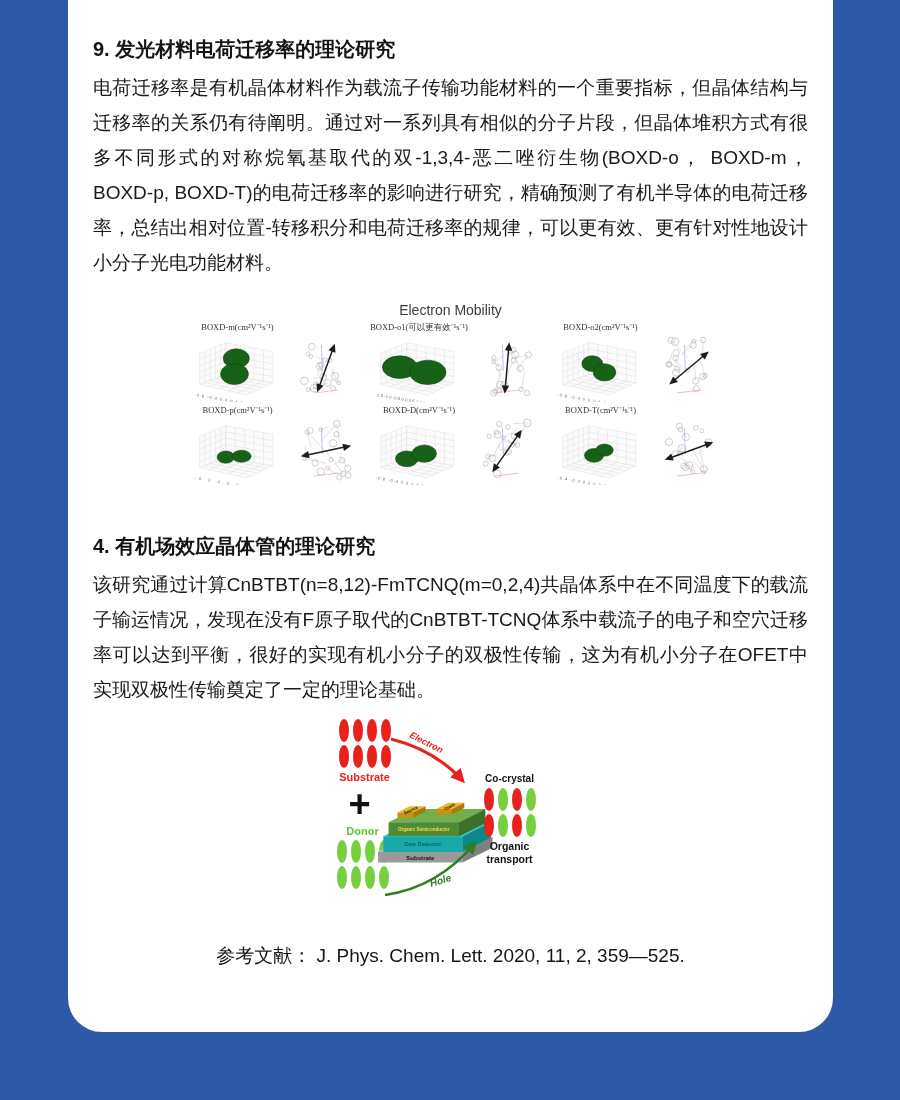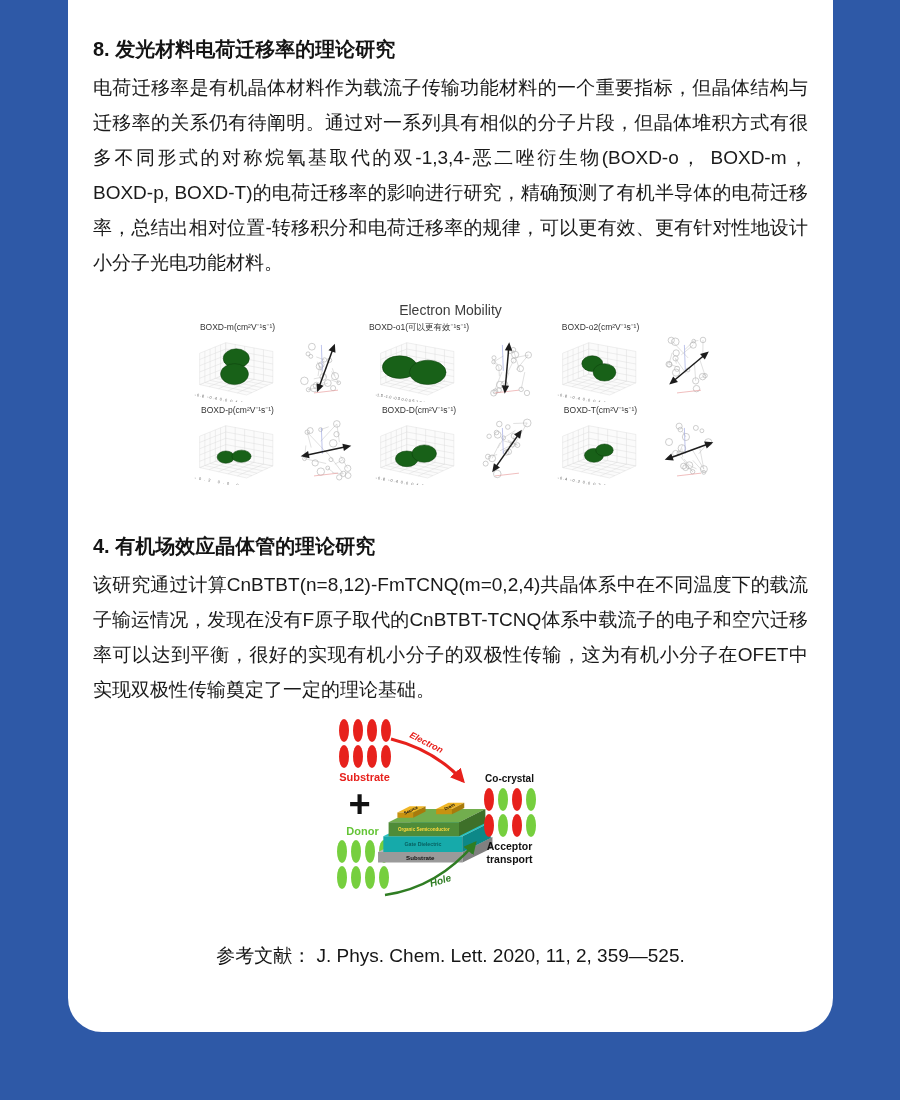--- a/index.html
+++ b/index.html
@@ -31,21 +31,21 @@
   .fig1{width:540px;margin:22px auto 0;}
   .fig1-title{
     text-align:center;font-size:14px;color:#3c3c3c;
     margin:0 0 3px 0;font-weight:500;
   }
   .prow{display:flex;justify-content:space-between;}
   .panel{width:177px;}
   .plabel{
     width:114px;text-align:center;
     font-size:8.5px;color:#333;height:11px;
-    white-space:nowrap;overflow:hidden;
+    white-space:nowrap;overflow:hidden;font-family:Liberation Serif, serif;
   }
   .pbody{display:flex;align-items:center;}
   svg.plot3d{width:114px;height:68px;display:block;}
   svg.molecule{width:62px;height:72px;display:block;}
   .ref{
     text-align:center;font-size:19px;color:#161616;
     margin-top:22px;
   }
 
   
@@ -74,21 +74,21 @@
   .cocrystal-block .flabel{font-size:10px;margin-bottom:4px;}
   .cocrystal-block .flabel.bipolar{font-size:10.5px;line-height:1.25;margin-top:2px;}
   svg.arrows{position:absolute;left:0;top:0;width:240px;height:208px;pointer-events:none;}
 </style>
 </head>
 <body>
 
 <div class="card">
   <div class="content">
 
-    <h3 class="section-heading">8. 发光材料电荷迁移率的理论研究</h3>
+    <h3 class="section-heading">9. 发光材料电荷迁移率的理论研究</h3>
     <p class="para">电荷迁移率是有机晶体材料作为载流子传输功能材料的一个重要指标，但晶体结构与迁移率的关系仍有待阐明。通过对一系列具有相似的分子片段，但晶体堆积方式有很多不同形式的对称烷氧基取代的双-1,3,4-恶二唑衍生物(BOXD-o， BOXD-m， BOXD-p, BOXD-T)的电荷迁移率的影响进行研究，精确预测了有机半导体的电荷迁移率，总结出相对位置-转移积分和电荷迁移率的规律，可以更有效、更有针对性地设计小分子光电功能材料。</p>
 
     <div class="fig1">
       <div class="fig1-title">Electron Mobility</div>
 
       <div class="prow">
         <div class="panel">
           <div class="plabel">BOXD-m(cm²V⁻¹s⁻¹)</div>
           <div class="pbody">
             <svg class="plot3d" viewBox="0 0 108 78">
@@ -709,21 +709,21 @@
             <span class="ell green"></span>
             <span class="ell red"></span>
             <span class="ell green"></span>
         </div>
         <div class="erow">
           <span class="ell red"></span>
             <span class="ell green"></span>
             <span class="ell red"></span>
             <span class="ell green"></span>
         </div>
-        <div class="flabel blacktxt bipolar">Acceptor transport</div>
+        <div class="flabel blacktxt bipolar">Organic transport</div>
       </div>
 
       <svg class="arrows" viewBox="0 0 240 208">
         <defs>
           <marker id="ah-red" viewBox="0 0 10 10" refX="8" refY="5" markerWidth="4.5" markerHeight="4.5" orient="auto-start-reverse">
             <path d="M0,0 L10,5 L0,10 z" fill="#e7211c"></path>
           </marker>
           <marker id="ah-green" viewBox="0 0 10 10" refX="8" refY="5" markerWidth="5" markerHeight="5" orient="auto-start-reverse">
             <path d="M0,0 L10,5 L0,10 z" fill="#2f7d23"></path>
           </marker>

